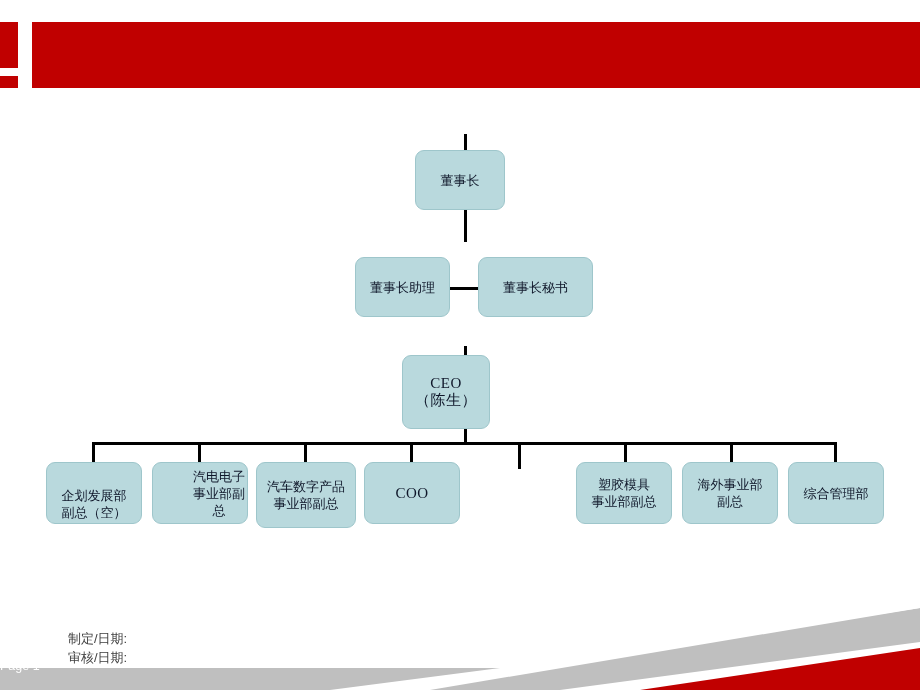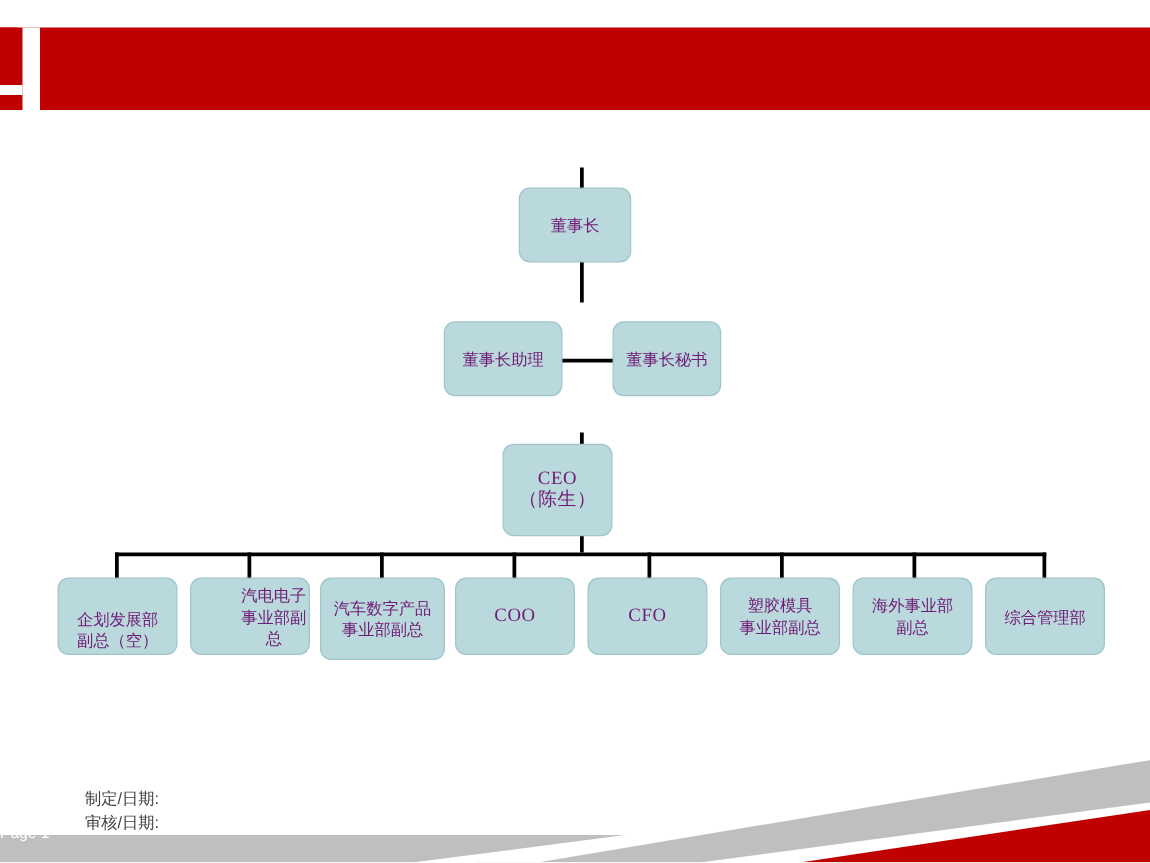--- a/index.html
+++ b/index.html
@@ -66,21 +66,21 @@
   .node {
     position: absolute;
     box-sizing: border-box;
     background: #b9d9dd;
     border: 1px solid #9ec6cb;
     border-radius: 9px;
     display: flex;
     align-items: center;
     justify-content: center;
     text-align: center;
-    color: #701a75;
+    color: #0f172a;
     font-family: "Liberation Serif", serif;
     font-size: 13px;
     line-height: 17px;
     white-space: pre-line;
     padding: 2px;
   }
   .node.latin {
     font-size: 15px;
     letter-spacing: 0.5px;
   }
@@ -144,21 +144,21 @@
     <div class="connector" style="left:730px; top:352px; width:3px; height:27px;"></div>
     <div class="connector" style="left:834px; top:352px; width:3px; height:27px;"></div>
 
     <div class="node" style="left:415px; top:60px; width:90px; height:60px;">
       <span>董事长</span>
     </div>
 
     <div class="node" style="left:355px; top:167px; width:95px; height:60px;">
       <span>董事长助理</span>
     </div>
-    <div class="node" style="left:490px; top:167px; width:87px; height:60px;">
+    <div class="node" style="left:478px; top:167px; width:115px; height:60px;">
       <span>董事长秘书</span>
     </div>
 
     <div class="node latin" style="left:402px; top:265px; width:88px; height:74px;">
       <span>CEO
 （陈生）</span>
     </div>
 
     <div class="node" style="left:46px; top:372px; width:96px; height:62px;align-items:flex-end;">
       <span>企划发展部
@@ -167,23 +167,20 @@
     <div class="node" style="left:152px; top:372px; width:96px; height:62px;padding-left:40px;">
       <span>汽电电子
 事业部副总</span>
     </div>
     <div class="node" style="left:256px; top:372px; width:100px; height:66px;">
       <span>汽车数字产品
 事业部副总</span>
     </div>
     <div class="node latin" style="left:364px; top:372px; width:96px; height:62px;">
       <span>COO</span>
-    </div>
-    <div class="node latin" style="left:470px; top:372px; width:96px; height:62px;">
-      <span>CFO</span>
     </div>
     <div class="node" style="left:576px; top:372px; width:96px; height:62px;">
       <span>塑胶模具
 事业部副总</span>
     </div>
     <div class="node" style="left:682px; top:372px; width:96px; height:62px;">
       <span>海外事业部
 副总</span>
     </div>
     <div class="node" style="left:788px; top:372px; width:96px; height:62px;">

